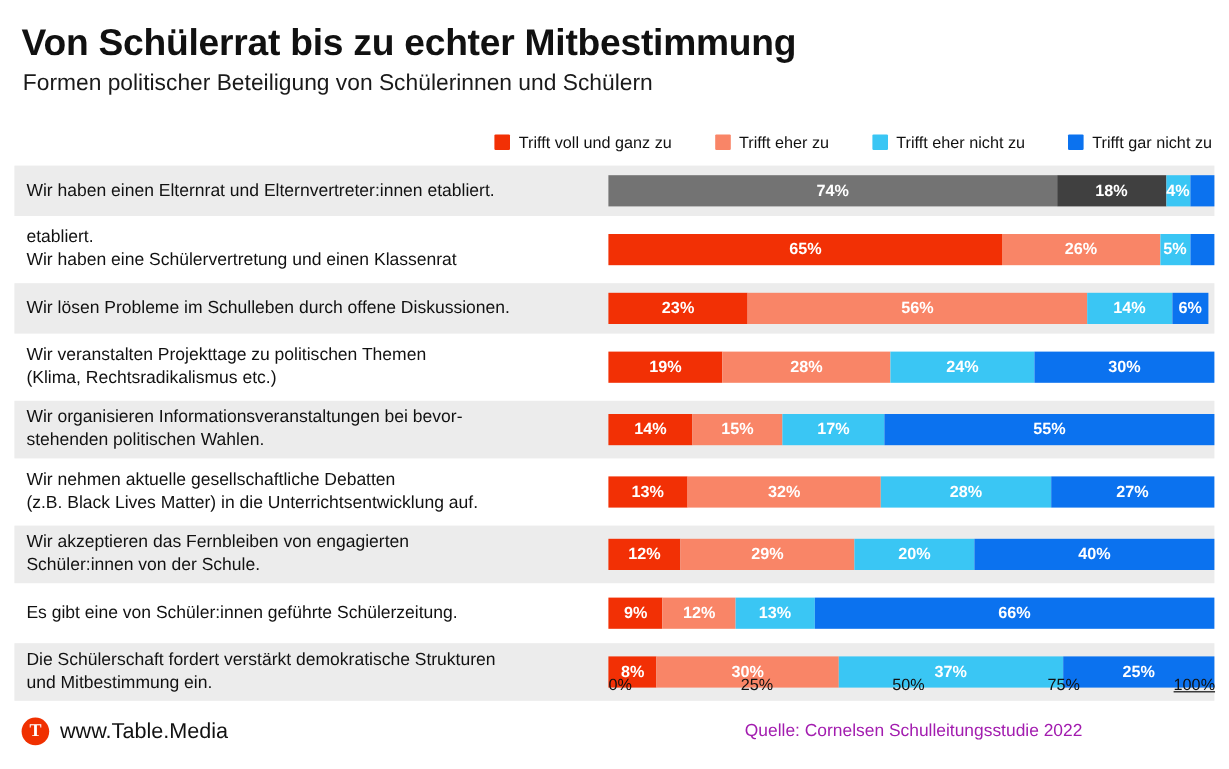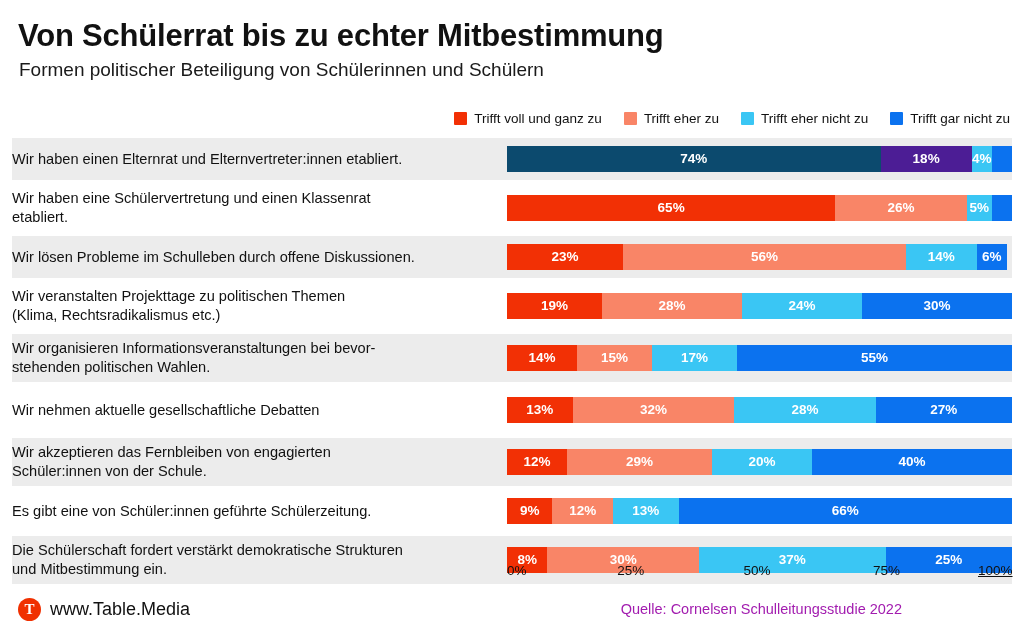--- a/index.html
+++ b/index.html
@@ -35,21 +35,21 @@
     white-space: nowrap;
   }
   
   .legend {
     position: absolute;
     left: 330px; top: 111px;
     width: 680px;
     display: flex;
     justify-content: flex-end;
     align-items: center;
-    gap: 22px;
+    gap: 36px;
   }
   .legend-item {
     display: flex;
     align-items: center;
     gap: 7px;
     font-size: 13.5px;
     color: #111111;
     white-space: nowrap;
   }
   .legend-swatch {
@@ -69,20 +69,21 @@
     display: flex;
     align-items: stretch;
   }
   .row.alt { background: #ececec; }
   .row.tall { height: 48px; }
   .row-label {
     width: 495px;
     flex: 0 0 495px;
     display: flex;
     align-items: center;
+    padding-left: 10px;
     padding-right: 8px;
     font-size: 14.6px;
     line-height: 1.28;
     color: #111111;
   }
   .row-bars {
     position: relative;
     flex: 1 1 auto;
     display: flex;
     align-items: center;
@@ -189,41 +190,41 @@
 
   <div class="chart" id="chart">
       <div class="row alt">
         <div class="row-label">
           <div>
             <div>Wir haben einen Elternrat und Elternvertreter:innen etabliert.</div>
           </div>
         </div>
         <div class="row-bars">
           <div class="bars">
-            <div class="seg" style="width: 74%; background: #0c4a6e;">
+            <div class="seg" style="width: 74%; background: #737373;">
               <span>74%</span>
             </div>
-            <div class="seg" style="width: 18%; background: #4c1d95;">
+            <div class="seg" style="width: 18%; background: #404040;">
               <span>18%</span>
             </div>
             <div class="seg" style="width: 4%; background: rgb(58, 198, 244);">
               <span>4%</span>
             </div>
             <div class="seg" style="width: 4%; background: rgb(11, 114, 239);">
               <span></span>
             </div>
           </div>
         </div>
       </div>
       <div class="row-gap"></div>
       <div class="row tall">
         <div class="row-label">
           <div>
+            <div>etabliert.</div>
             <div>Wir haben eine Schülervertretung und einen Klassenrat</div>
-            <div>etabliert.</div>
           </div>
         </div>
         <div class="row-bars">
           <div class="bars">
             <div class="seg" style="width: 65%; background: rgb(242, 48, 5);">
               <span>65%</span>
             </div>
             <div class="seg" style="width: 26%; background: rgb(249, 133, 103);">
               <span>26%</span>
             </div>
@@ -308,20 +309,21 @@
               <span>55%</span>
             </div>
           </div>
         </div>
       </div>
       <div class="row-gap"></div>
       <div class="row tall">
         <div class="row-label">
           <div>
             <div>Wir nehmen aktuelle gesellschaftliche Debatten</div>
+            <div>(z.B. Black Lives Matter) in die Unterrichtsentwicklung auf.</div>
           </div>
         </div>
         <div class="row-bars">
           <div class="bars">
             <div class="seg" style="width: 13%; background: rgb(242, 48, 5);">
               <span>13%</span>
             </div>
             <div class="seg" style="width: 32%; background: rgb(249, 133, 103);">
               <span>32%</span>
             </div>

